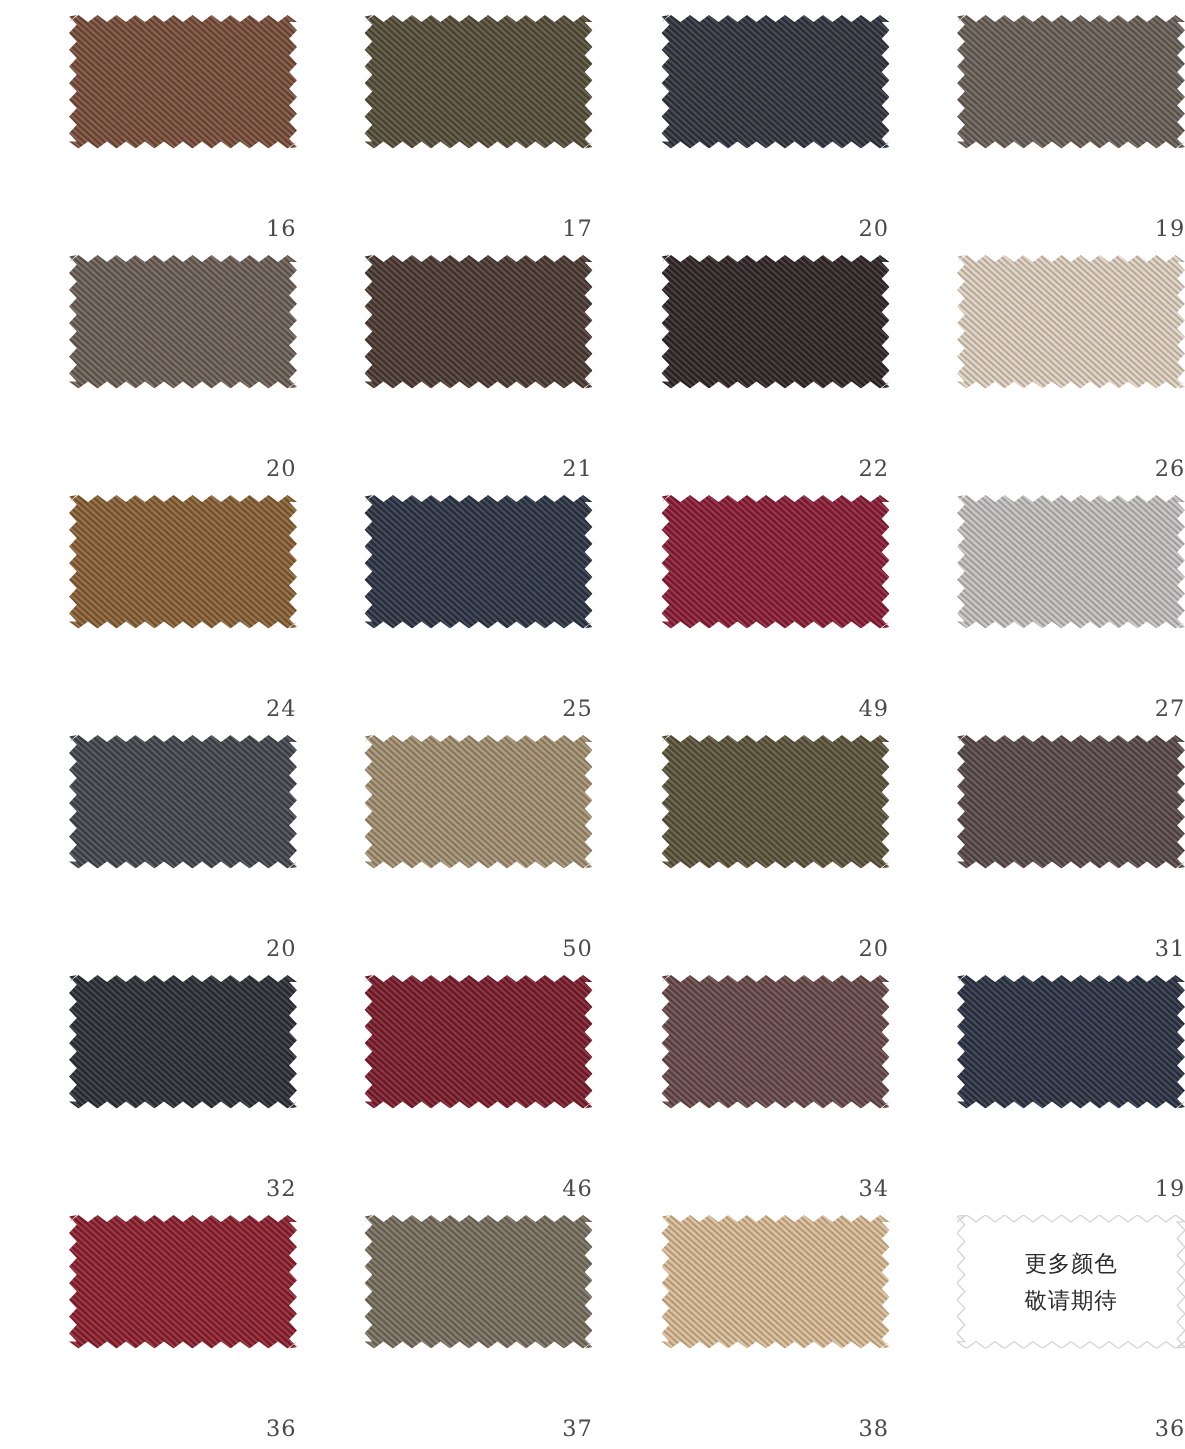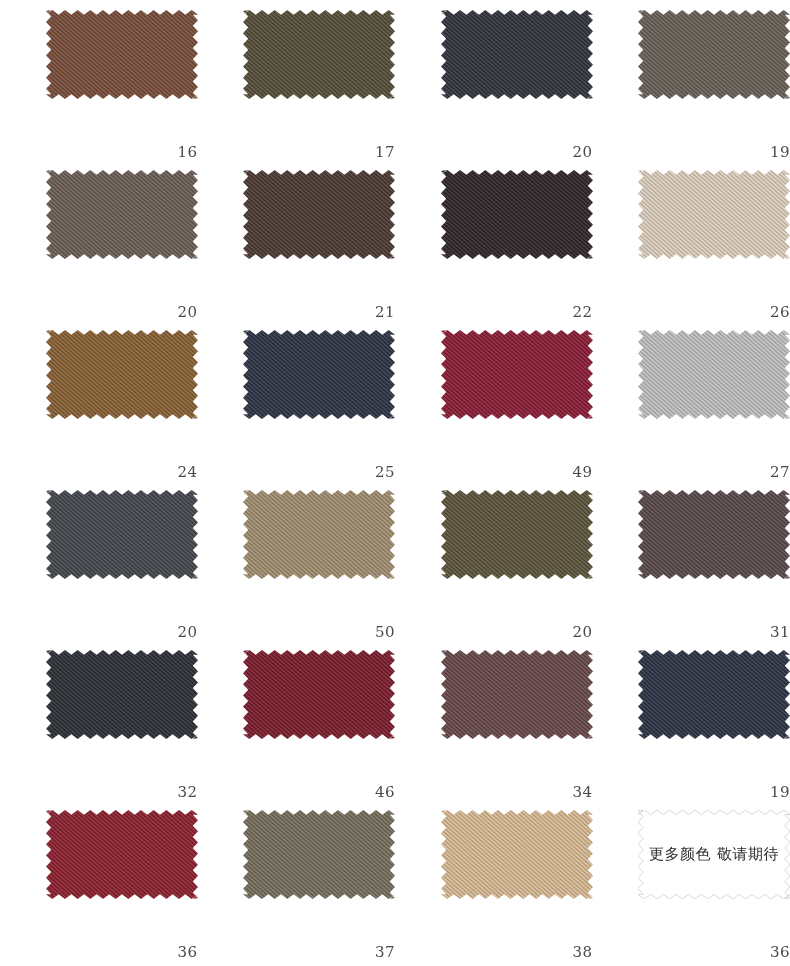--- a/index.html
+++ b/index.html
@@ -47,20 +47,21 @@
     width: 100%;
     height: 100%;
     display: block;
   }
 
   
   .chip-placeholder-text {
     position: absolute;
     inset: 0;
     display: flex;
+    flex-direction: column;
     align-items: center;
     justify-content: center;
     gap: 6px;
     font-family: "DejaVu Sans", "Liberation Sans", sans-serif;
     font-size: 15px;
     line-height: 1.25;
     color: #2b2b2b;
     letter-spacing: 0.5px;
     pointer-events: none;
   }

